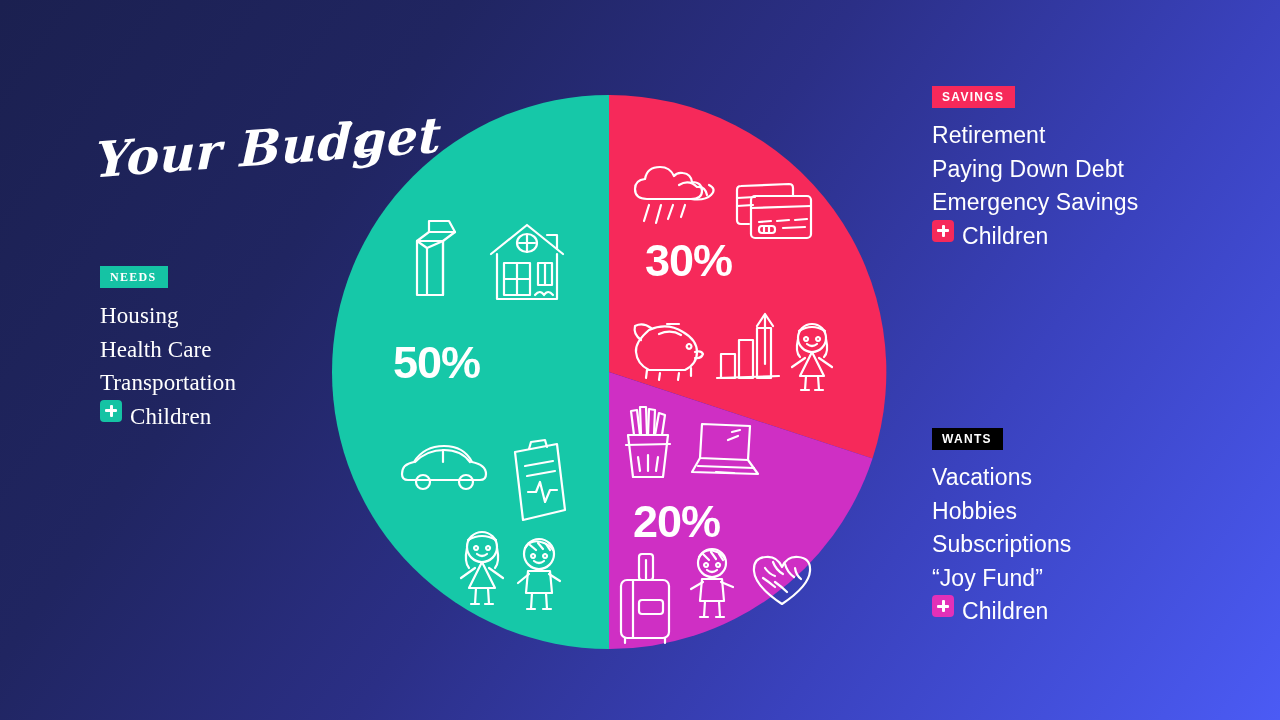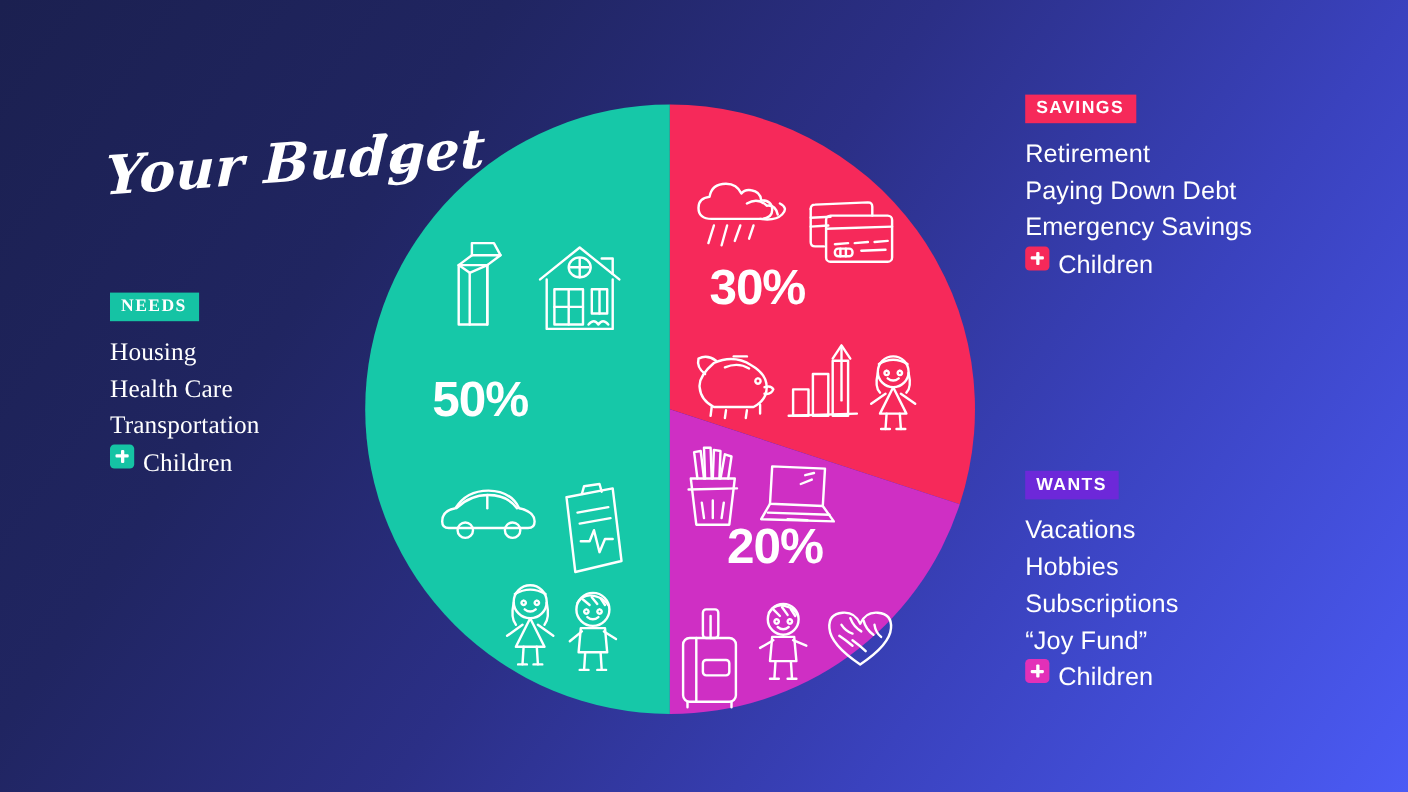--- a/index.html
+++ b/index.html
@@ -33,30 +33,30 @@
 
   
   .panel { position:absolute; }
   #needs-panel   { left:100px; top:266px; width:300px;font-family:Liberation Serif, serif; }
   #savings-panel { left:932px; top:86px;  width:320px; }
   #wants-panel   { left:932px; top:428px; width:320px; }
 
   .badge {
     display:inline-block;
     font-weight:700;
-    font-size:16px;
+    font-size:12px;
     letter-spacing:1.3px;
     color:#fff;
     padding:5px 11px 5px 10px;
     line-height:1;
     margin-bottom:11px;
   }
   .badge-needs   { background:#15c3a4; }
   .badge-savings { background:#f6295a; }
-  .badge-wants   { background:#6d28d9; }
+  .badge-wants   { background:#000000; }
 
   .item-list { list-style:none; }
   .item {
     font-size:23px;
     line-height:33.5px;
     font-weight:400;
     color:#ffffff;
     letter-spacing:0.1px;
     white-space:nowrap;
   }
@@ -83,21 +83,21 @@
     position:absolute;
     font-weight:700;
     font-size:45px;
     letter-spacing:-1px;
     color:#fff;
     line-height:1;
     white-space:nowrap;
   }
   #pct-needs   { left:393px; top:340px; }
   #pct-savings { left:645px; top:238px; }
-  #pct-wants   { left:633px; top:474px;margin-left:28px; }
+  #pct-wants   { left:633px; top:499px; }
 
   .ico { position:absolute; }
   .ico svg { display:block; overflow:visible; }
 </style>
 </head>
 <body>
 
 <div id="title-block">
   <div id="page-title">Your Budget</div>
 </div>

